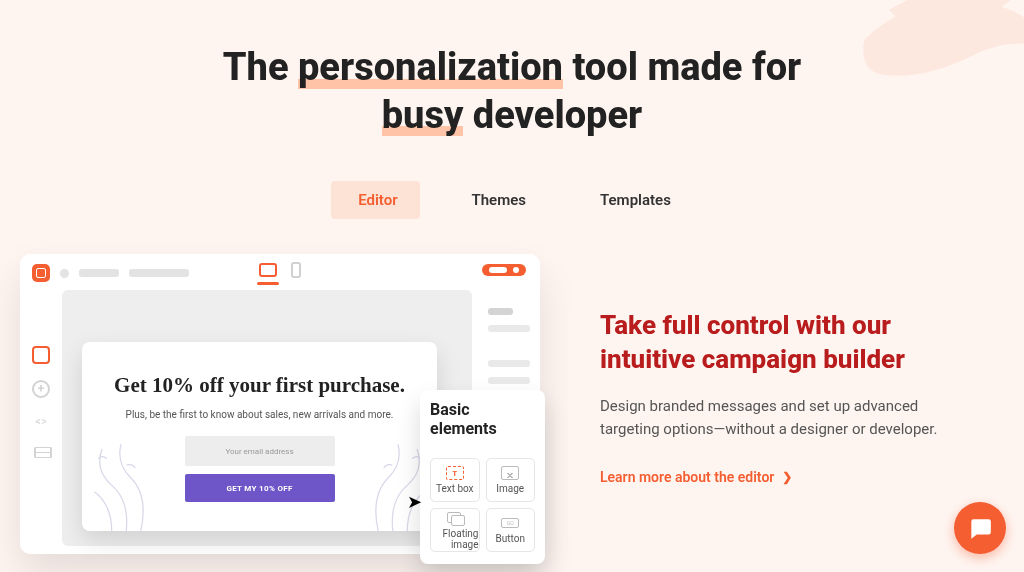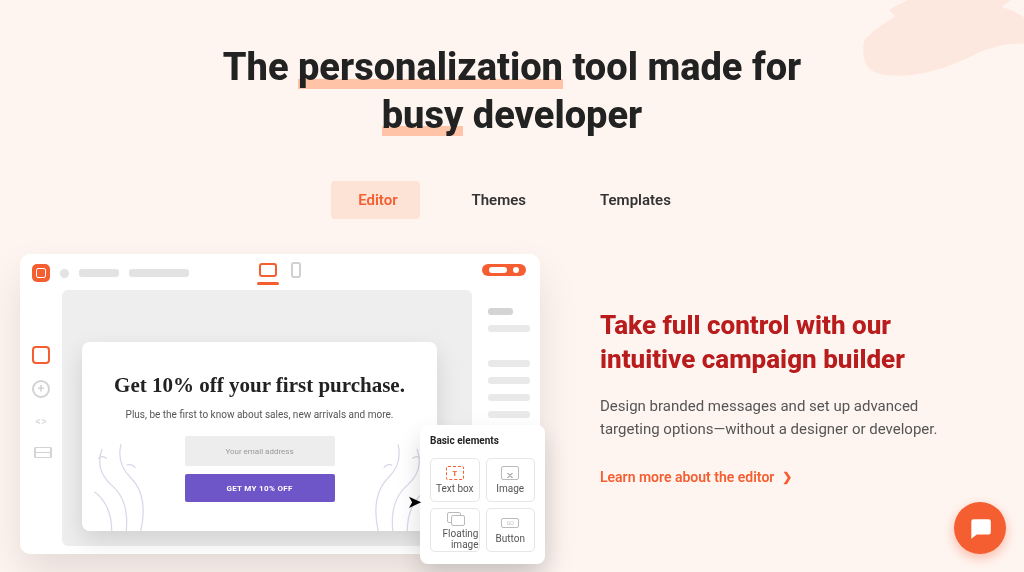--- a/index.html
+++ b/index.html
@@ -150,21 +150,21 @@
 .flourish svg path{fill:none;stroke:#8d8fbd;stroke-width:1.3;}
 .popup h3{font-family:Georgia,serif;font-size:21px;font-weight:700;color:#222;line-height:1.25;}
 .popup p{font-size:10px;color:#555;margin-top:10px;line-height:1.4;}
 .popup .inp{margin:14px auto 0;width:150px;height:30px;background:#ededed;border-radius:2px;display:flex;align-items:center;justify-content:center;font-size:8px;color:#999;}
 .popup .btn{margin:8px auto 0;width:150px;height:28px;background:#6e56c8;color:#fff;font-size:8px;font-weight:700;letter-spacing:0.3px;display:flex;align-items:center;justify-content:center;border-radius:2px;}
 
 .elements-panel{
   position:absolute; right:-5px; bottom:-10px; width:125px; background:#fff; border-radius:8px;
   box-shadow:0 12px 25px rgba(0,0,0,0.15); padding:10px 10px 12px; z-index:5;
 }
-.elements-panel h5{font-size:10px;font-weight:700;color:#222;margin-bottom:12px;}
+.elements-panel h5{font-size:16px;font-weight:700;color:#222;margin-bottom:20px;}
 .el-grid{display:grid;grid-template-columns:1fr 1fr;gap:6px;}
 .el{border:1px solid #e6e6e6;border-radius:5px;height:44px;display:flex;flex-direction:column;align-items:center;justify-content:center;gap:3px;}
 .el .ico{width:18px;height:14px;display:flex;align-items:center;justify-content:center;}
 .el .lbl{font-size:10px;color:#555;text-align:right;line-height:1.1;}
 .ico-text{border:1.5px dashed #f45e31;border-radius:2px;color:#f45e31;font-size:8px;font-weight:700;width:18px;height:14px;display:flex;align-items:center;justify-content:center;}
 .ico-img{border:1.5px solid #bbb;border-radius:2px;position:relative;}
 .ico-img::after{content:"";position:absolute;bottom:1px;left:1px;right:1px;height:5px;background:linear-gradient(135deg,transparent 45%,#bbb 46%,#bbb 54%,transparent 55%),linear-gradient(45deg,transparent 45%,#bbb 46%,#bbb 54%,transparent 55%);}
 .ico-float{position:relative;width:18px;height:14px;}
 .ico-float::before{content:"";position:absolute;width:12px;height:9px;border:1.5px solid #bbb;border-radius:2px;left:1px;top:1px;}
 .ico-float::after{content:"";position:absolute;width:12px;height:9px;border:1.5px solid #bbb;border-radius:2px;right:-1px;bottom:-1px;background:#fff;}

